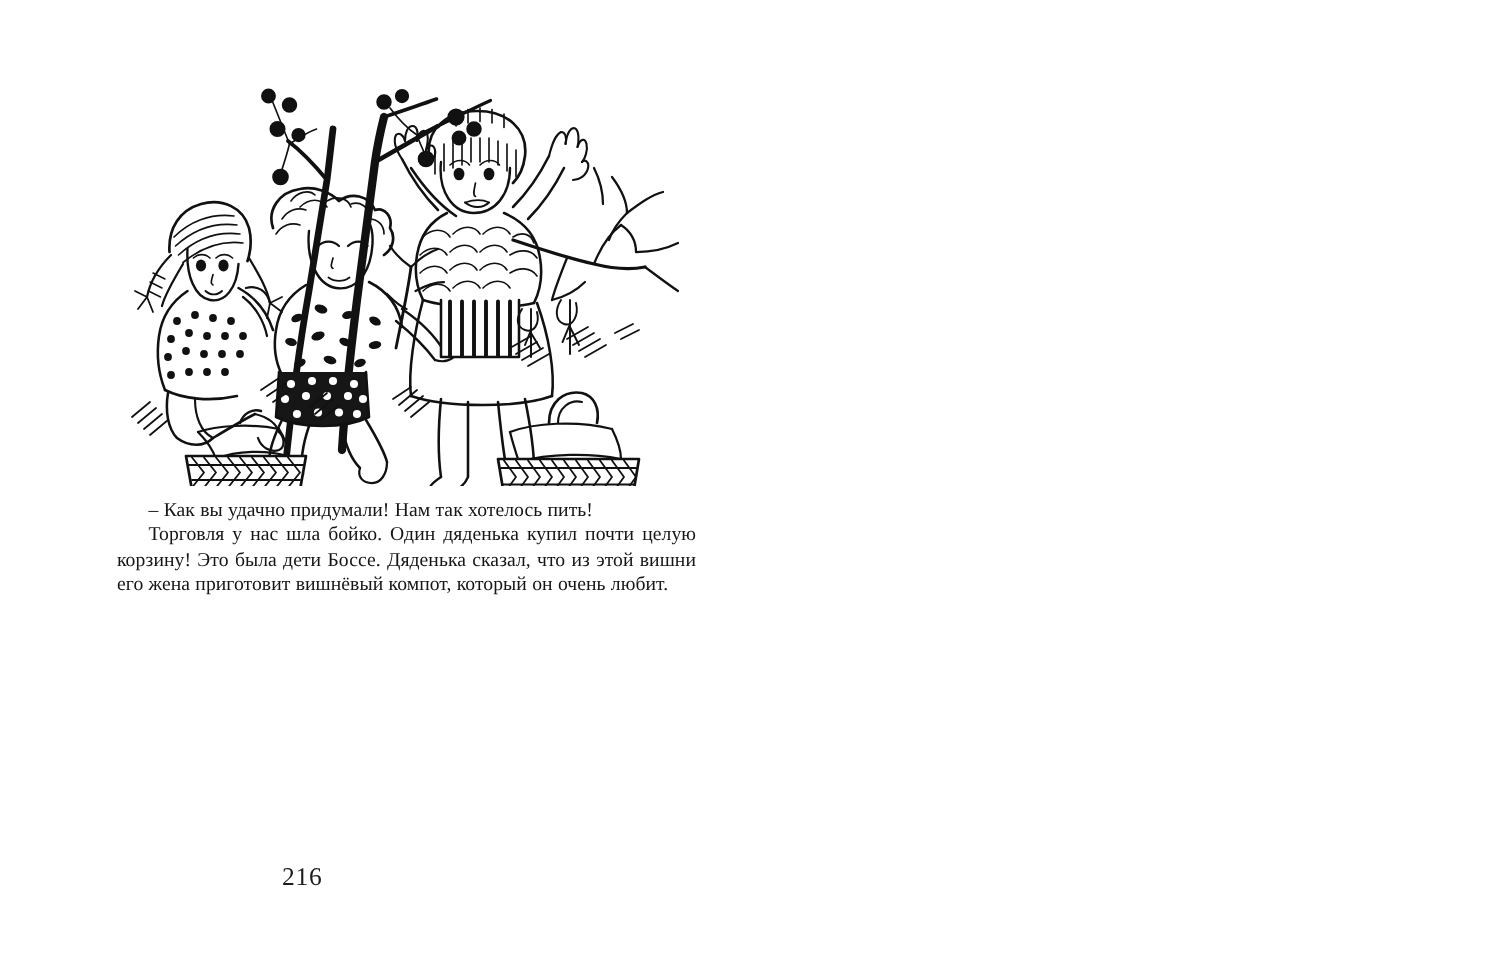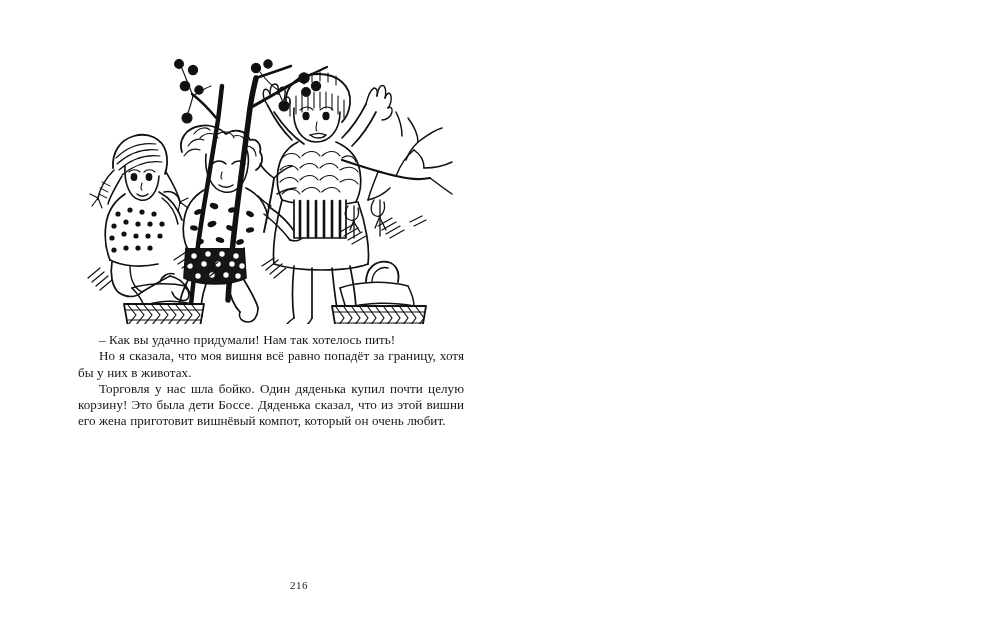--- a/index.html
+++ b/index.html
@@ -52,22 +52,22 @@
   .col-left  { left: 78px;  top: 332px; }
 
   .text-column p {
     margin: 0;
     text-indent: 21px;
   }
 
   .page-number {
     position: absolute;
     width: 120px;
-    text-align: right;
-    font-size: 11px;
+    text-align: left;
+    font-size: 17px;
     line-height: 14px;
     color: #1c1c20;
     letter-spacing: 0.5px;
   }
   .pn-left  { left: 188px; top: 578px; }
 </style>
 </head>
 <body>
 
 <div class="book-spread">
@@ -422,21 +422,20 @@
           <path d="M302 158 C302 176 302 188 302 194" fill="none"></path>
           <path d="M296 158 C292 164 292 172 298 174 C304 176 308 168 306 160" fill="none"></path>
           <path d="M302 174 L297 186 M302 176 L308 188" fill="none"></path>
         </g>
 
       </svg>
     </div>
 
     <div class="text-column col-left">
       <p>– Как вы удачно придумали! Нам так хотелось пить!</p>
-      <p>Но я сказала, что моя вишня всё равно попадёт за границу, хотя бы у них в животах.</p>
       <p>Торговля у нас шла бойко. Один дяденька купил почти целую корзину! Это была дети Боссе. Дяденька сказал, что из этой вишни его жена приготовит вишнёвый компот, который он очень любит.</p>
     </div>
 
     <div class="page-number pn-left">216</div>
   </div>
 
   <div class="page page-right">
     
 
     

